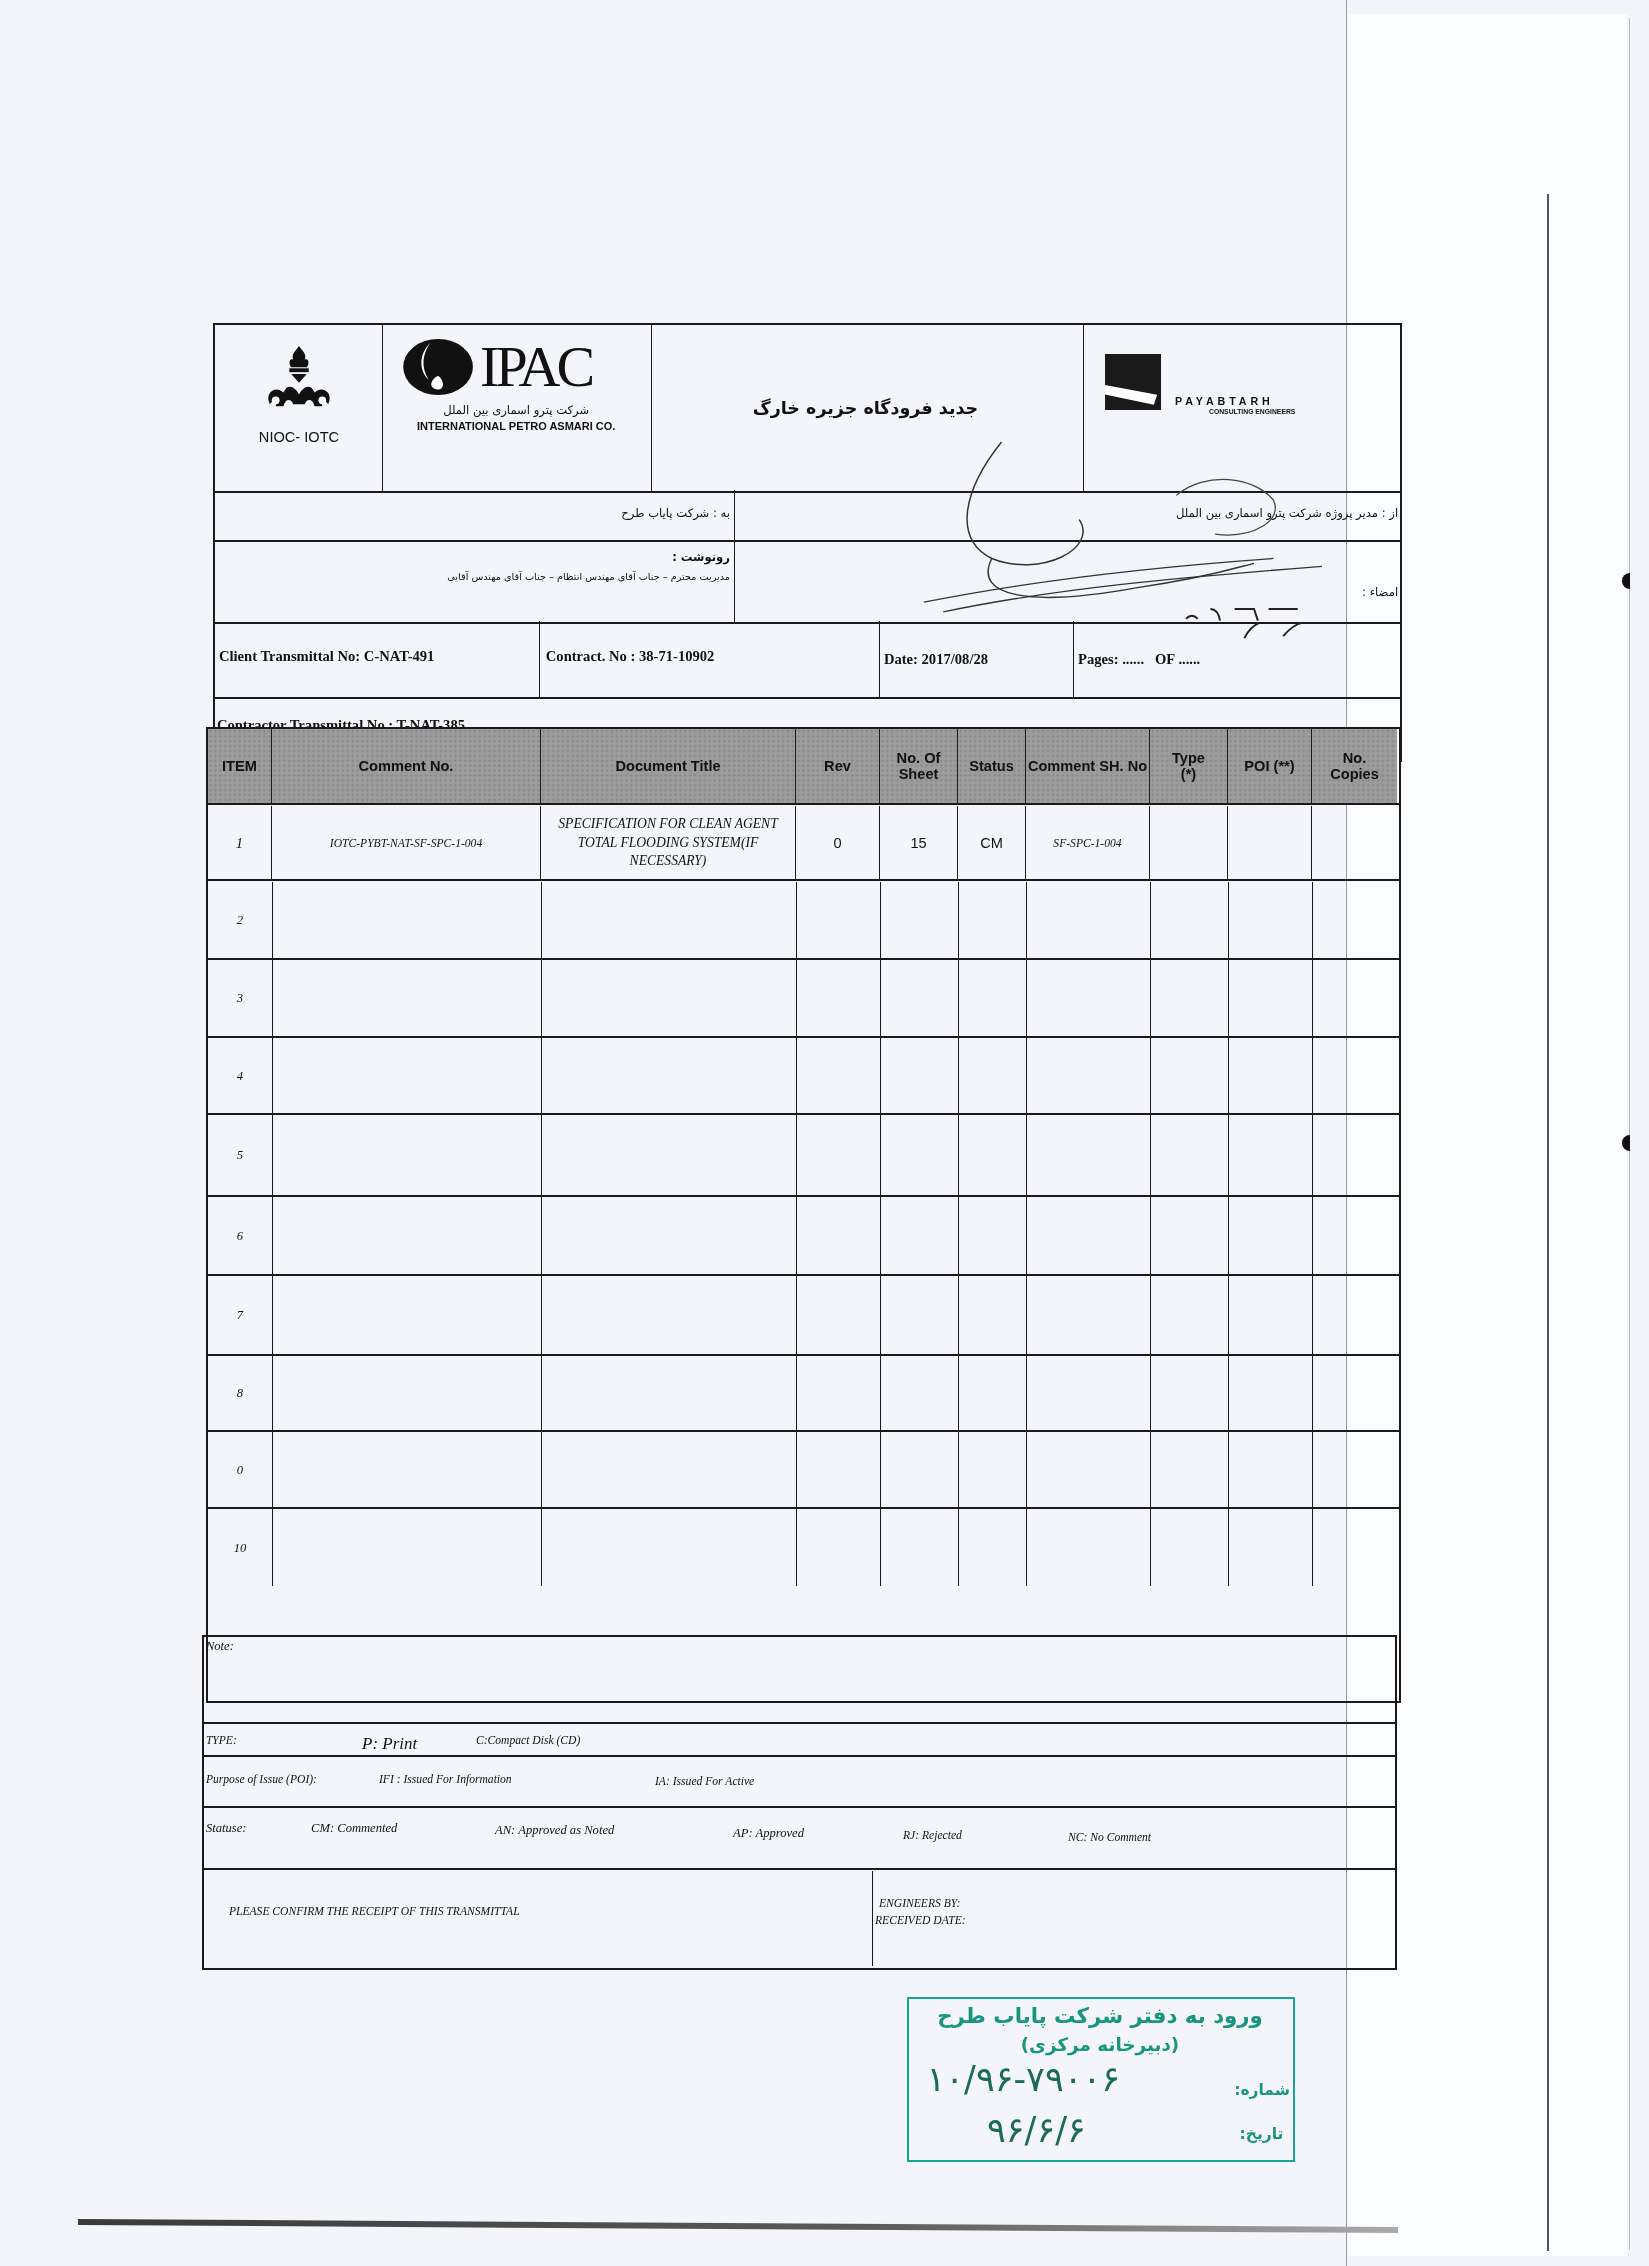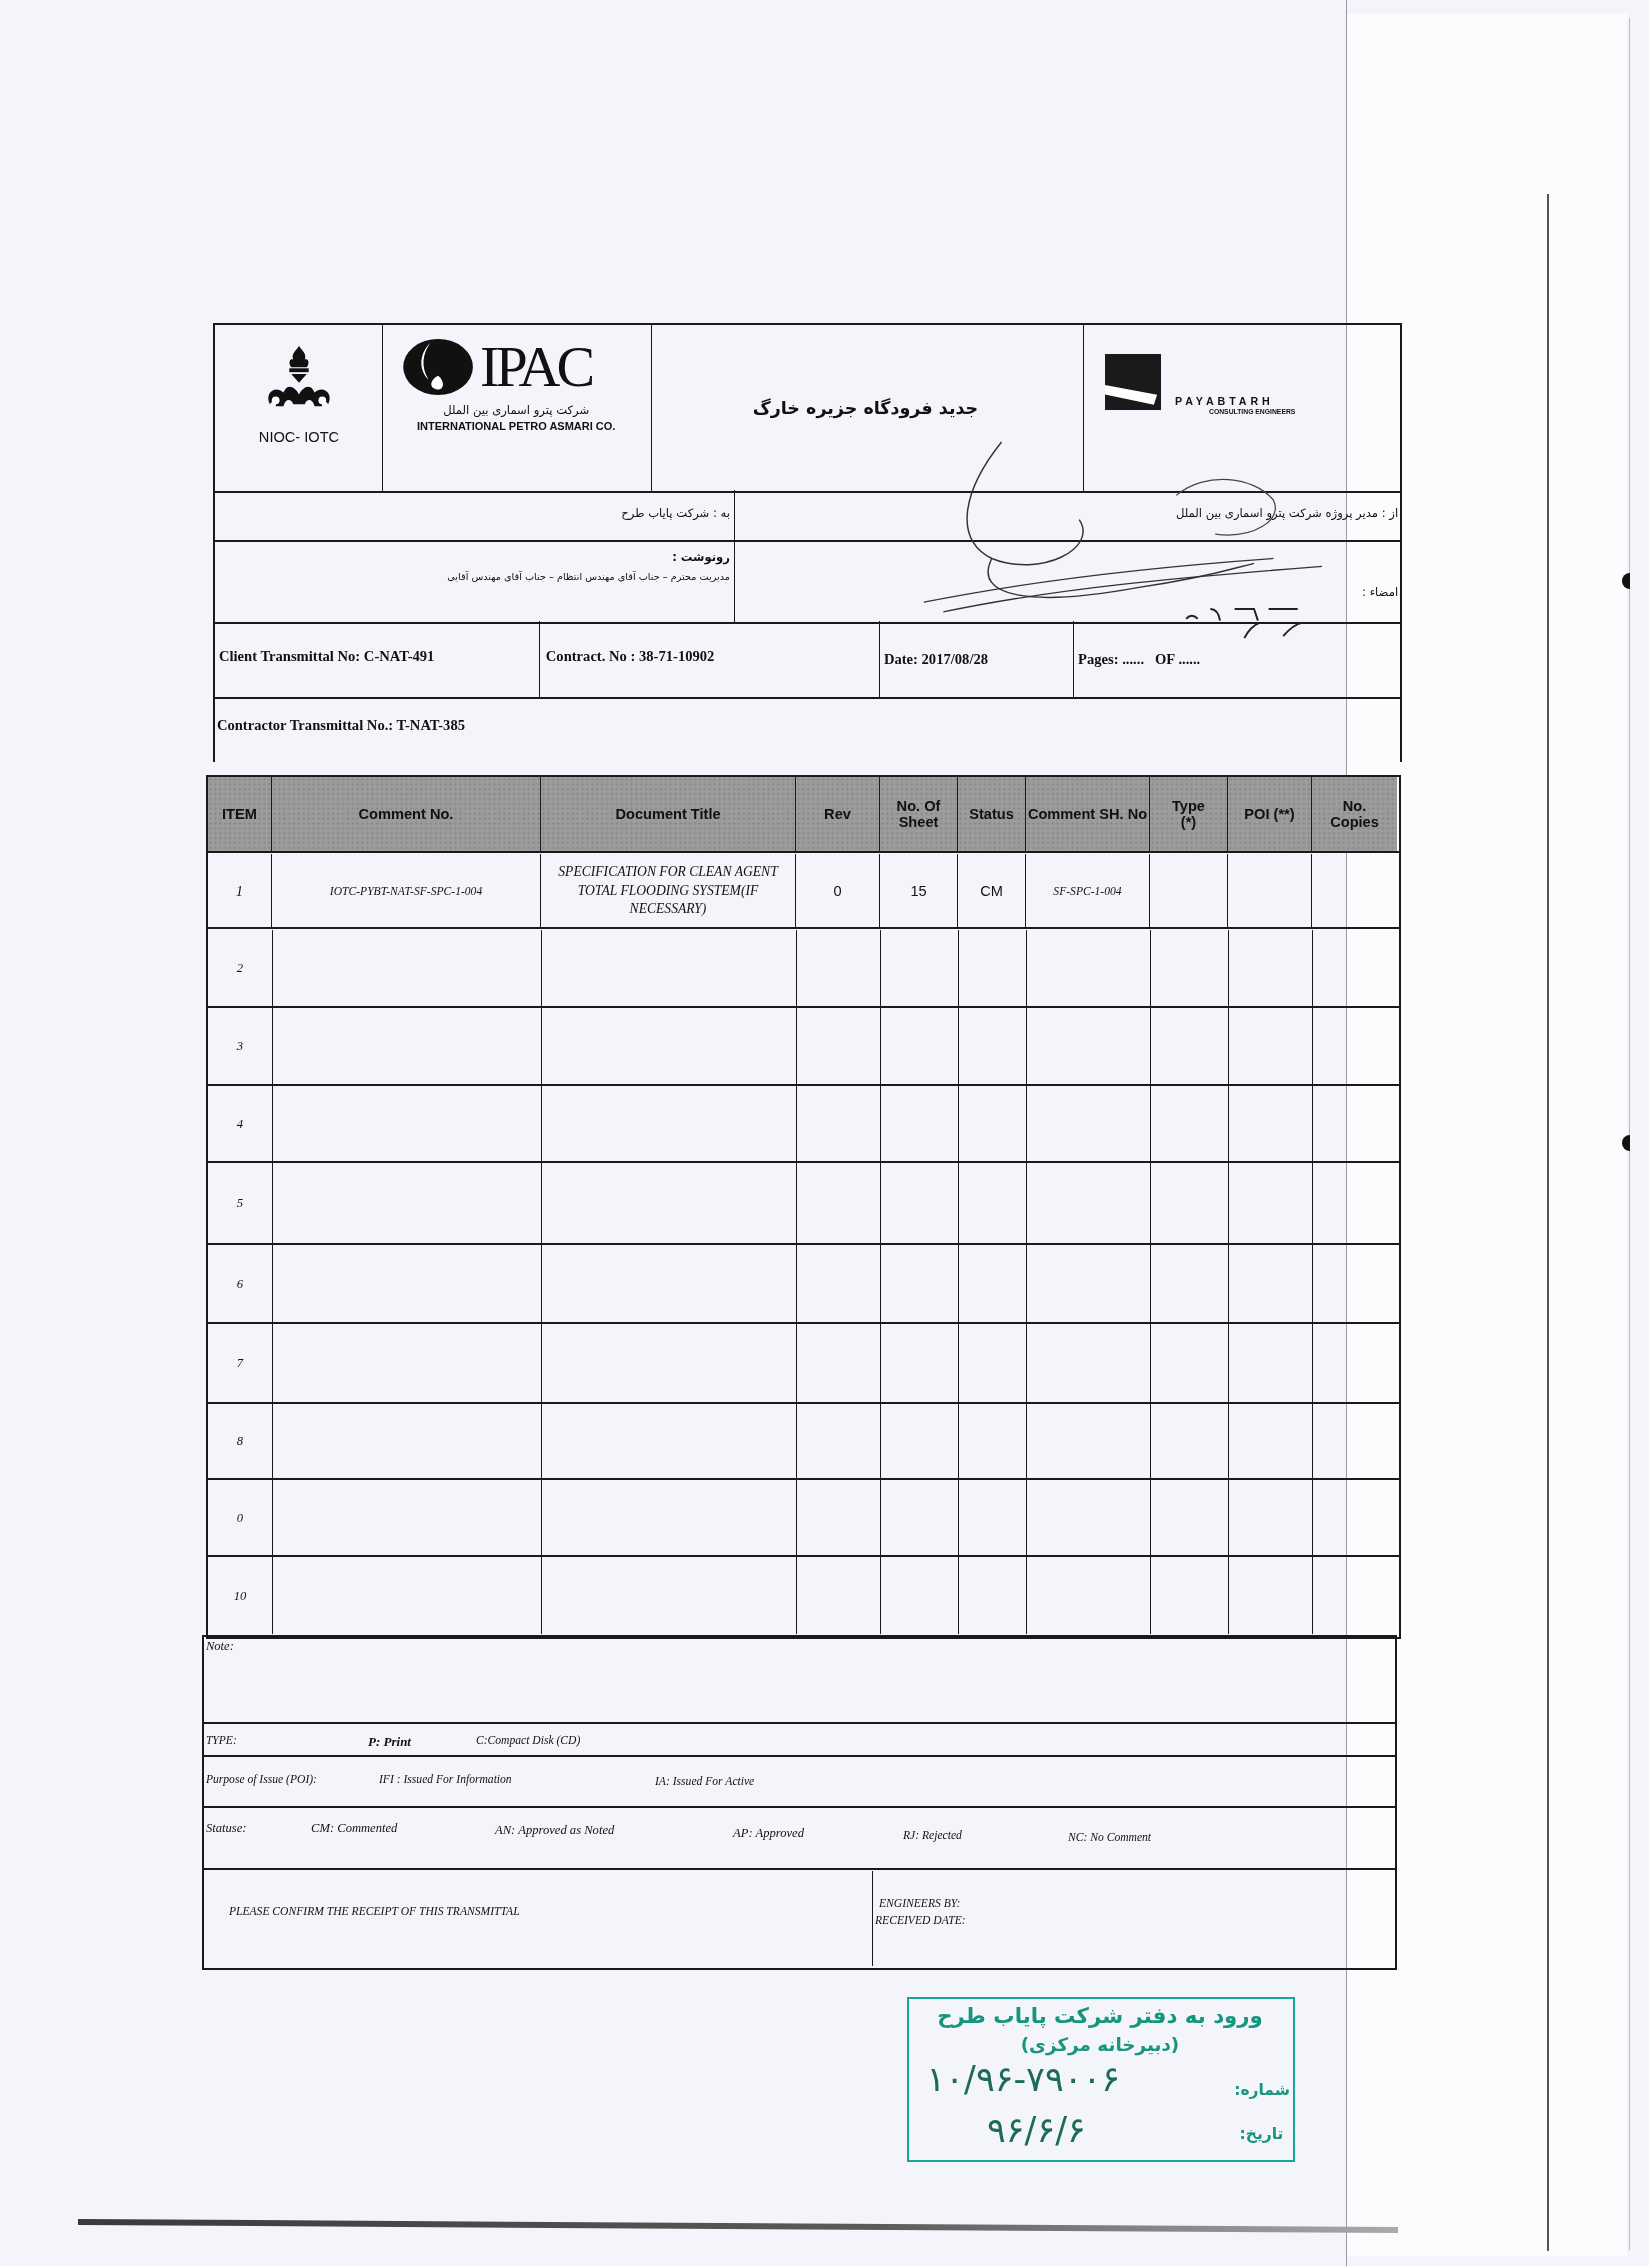--- a/index.html
+++ b/index.html
@@ -12,21 +12,21 @@
   .edge-mark{width:7.8px;height:15.5px;border-radius:7.8px 0 0 7.8px;background:#111;}
   .bottom-rule{left:78px;top:2219px;width:1320px;height:5.8px;background:linear-gradient(90deg,#3a3a3a 0%,#5a5a5a 60%,#aaa 100%);transform:rotate(0.35deg);transform-origin:left center;}
   .box{border:2.9px solid #1a1a1a;}
   .cell{position:absolute;box-sizing:border-box;border-right:1.9px solid #1a1a1a;}
   .hline{position:absolute;left:0;right:0;height:0;border-top:2.9px solid #1a1a1a;}
   .fa{font-family:"DejaVu Sans",sans-serif;direction:rtl;}
   .bold{font-weight:bold;}
   .ital{font-style:italic;}
   .center{display:flex;align-items:center;justify-content:center;text-align:center;}
   
-  .grid{left:206px;top:775px;width:1195px;height:864px;border:2.9px solid #1a1a1a;}
+  .grid{left:206px;top:727px;width:1195px;height:976px;border:2.9px solid #1a1a1a;}
   .th{position:absolute;top:0;height:74px;border-right:1.9px solid #1a1a1a;background:#9c9c9c;background-image:radial-gradient(#8a8a8a 1px,transparent 1px);background-size:4.9px 4.9px;font-family:"Liberation Sans",sans-serif;font-weight:bold;font-size:14.6px;line-height:16.5px;color:#111;display:flex;align-items:center;justify-content:center;text-align:center;box-sizing:border-box;}
   .td{position:absolute;border-right:1.9px solid #1a1a1a;box-sizing:border-box;display:flex;align-items:center;justify-content:center;text-align:center;font-size:14.6px;}
   .stamp{left:907px;top:1997px;width:388px;height:165px;border:2.9px solid #17a595;color:#17957f;font-family:"DejaVu Sans",sans-serif;}
 </style>
 </head>
 <body>
 
 <div class="abs page-white"></div>
 <div class="abs fold-line"></div>
 <div class="abs right-rule"></div>
@@ -156,21 +156,21 @@
   <div class="td ital" style="left:0;top:548px;width:64px;height:77px;border-right:none;font-size:12.6px;">7</div>
   <div class="td ital" style="left:0;top:628px;width:64px;height:73px;border-right:none;font-size:12.6px;">8</div>
   <div class="td ital" style="left:0;top:704px;width:64px;height:75px;border-right:none;font-size:12.6px;">0</div>
   <div class="td ital" style="left:0;top:781px;width:64px;height:76px;border-right:none;font-size:12.6px;">10</div>
 </div>
 
 <div class="abs box" style="left:202px;top:1635px;width:1195px;height:335px;">
   <div class="abs ital" style="left:1.9px;top:1.9px;font-size:12.6px;">Note:</div>
   <div class="hline" style="top:85px;"></div>
   <div class="abs ital" style="left:1.9px;top:97px;font-size:11.6px;">TYPE:</div>
-  <div class="abs ital" style="left:164px;top:97px;font-size:13px;font-weight:bold;">P: Print</div>
+  <div class="abs ital" style="left:158px;top:97px;font-size:17px;">P: Print</div>
   <div class="abs ital" style="left:272px;top:97px;font-size:11.6px;">C:Compact Disk (CD)</div>
   <div class="hline" style="top:118px;"></div>
   <div class="abs ital" style="left:1.9px;top:136px;font-size:11.6px;white-space:nowrap;">Purpose of Issue (POI):</div>
   <div class="abs ital" style="left:175px;top:136px;font-size:11.6px;white-space:nowrap;">IFI : Issued For Information</div>
   <div class="abs ital" style="left:451px;top:138px;font-size:11.6px;white-space:nowrap;">IA: Issued For Active</div>
   <div class="hline" style="top:169px;"></div>
   <div class="abs ital" style="left:1.9px;top:184px;font-size:12.6px;">Statuse:</div>
   <div class="abs ital" style="left:107px;top:184px;font-size:12.6px;white-space:nowrap;">CM: Commented</div>
   <div class="abs ital" style="left:291px;top:186px;font-size:12.6px;white-space:nowrap;">AN: Approved as Noted</div>
   <div class="abs ital" style="left:529px;top:189px;font-size:12.6px;white-space:nowrap;">AP: Approved</div>

